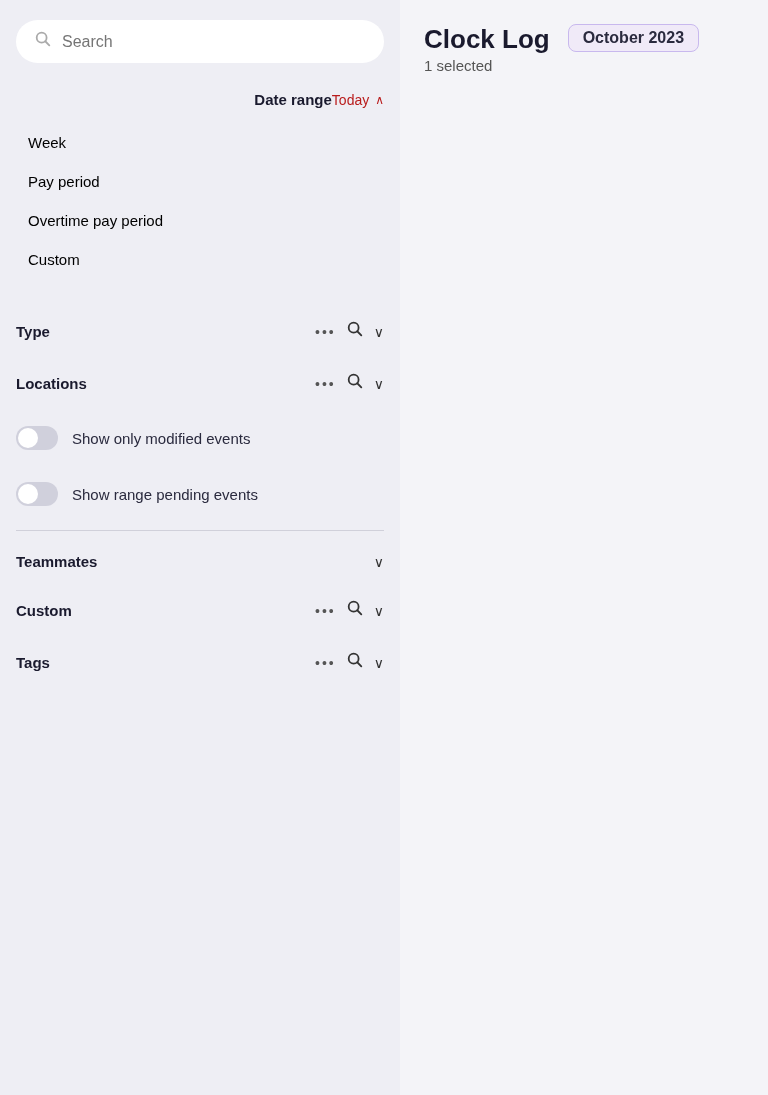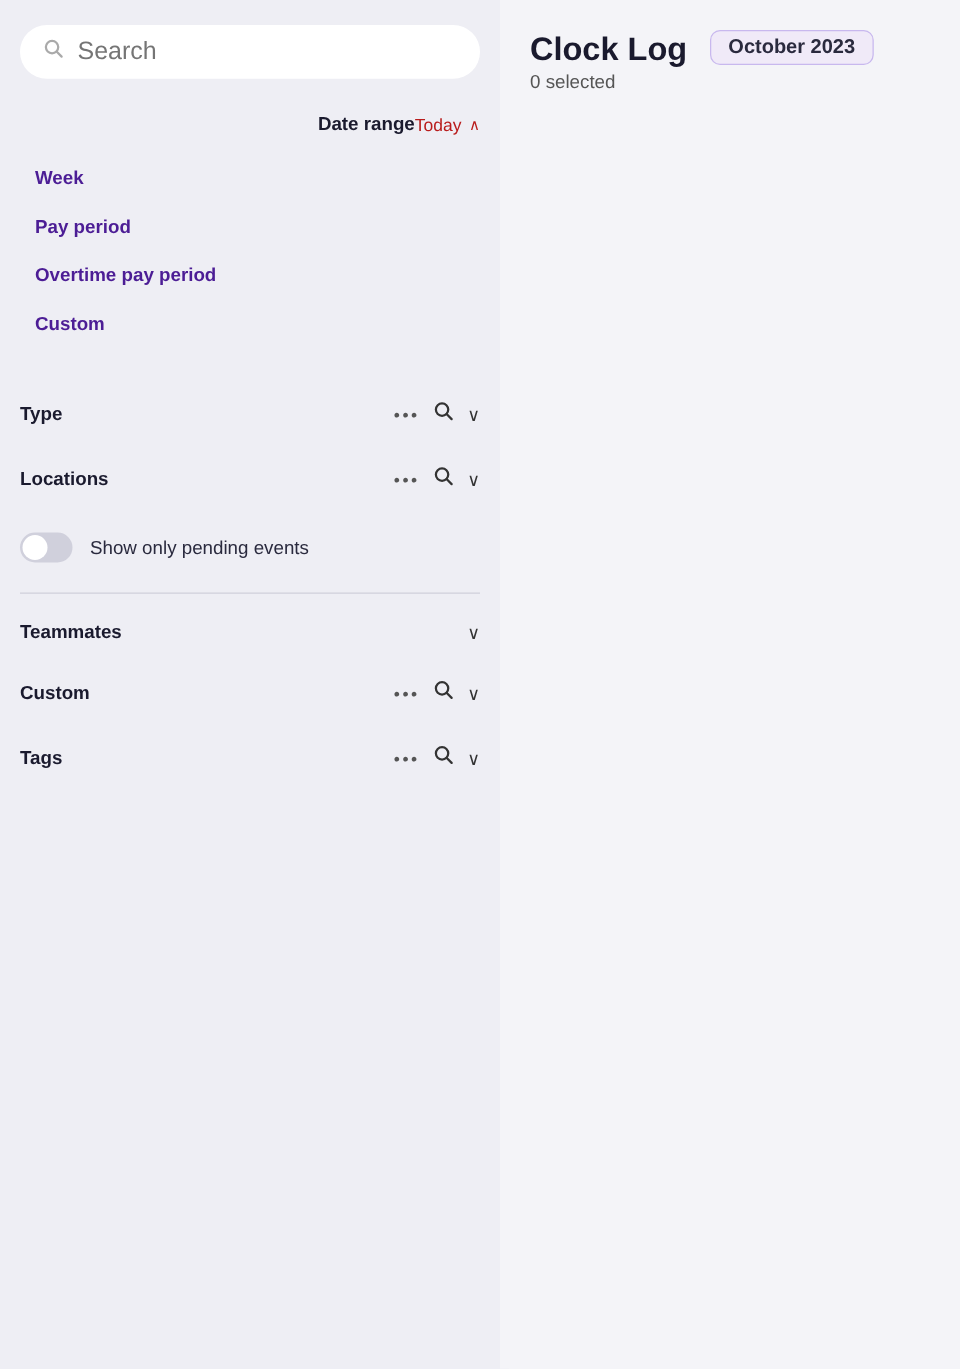--- a/index.html
+++ b/index.html
@@ -30,21 +30,21 @@
       margin-bottom: 28px;
       gap: 10px;
     }
     .search-icon-wrap {
       color: #aaa;
       font-size: 18px;
     }
     .search-input {
       border: none;
       outline: none;
-      font-size: 20px;
+      font-size: 16px;
       color: #0f172a;
       background: transparent;
       width: 100%;
     }
 
     
     .section-header {
       display: flex;
       align-items: center;
       justify-content: flex-end;
@@ -68,25 +68,24 @@
     }
 
     .date-options {
       display: flex;
       flex-direction: column;
       gap: 2px;
       margin-bottom: 28px;
     }
     .date-option {
       font-size: 15px;
-      color: #4c1d95;
+      color: #000000;
       padding: 10px 12px;
       border-radius: 8px;
       cursor: pointer;
-      font-weight: bold;
     }
     .date-option.active {
       background: #ddd8f8;
       color: #6b46c1;
       font-weight: 600;
       display: flex;
       align-items: center;
       justify-content: space-between;
     }
     .month-nav {
@@ -280,24 +279,28 @@
       <span class="search-sm-icon">
         <svg width="18" height="18" viewBox="0 0 20 20" fill="none">
           <circle cx="8.5" cy="8.5" r="5.5" stroke="#333" stroke-width="2"></circle>
           <line x1="12.5" y1="12.5" x2="17" y2="17" stroke="#333" stroke-width="2" stroke-linecap="round"></line>
         </svg>
       </span>
       <span class="chevron-down">∨</span>
     </span>
   </div>
 
-
   <div class="toggle-row">
     <div class="toggle-switch"></div>
-    <span class="toggle-label">Show only pending events</span>
+    <span class="toggle-label">Show only modified events</span>
+  </div>
+
+  <div class="toggle-row">
+    <div class="toggle-switch"></div>
+    <span class="toggle-label">Show range pending events</span>
   </div>
 
   <hr class="divider">
 
   <div class="filter-row">
     <span class="filter-label">Teammates</span>
     <span class="filter-actions">
       <span class="chevron-down">∨</span>
     </span>
   </div>
@@ -329,17 +332,17 @@
       <span class="chevron-down">∨</span>
     </span>
   </div>
 
 </div>
 
 <div class="main-panel">
   <div class="panel-header">
     <div>
       <div class="panel-title">Clock Log</div>
-      <div class="selected-count">0 selected</div>
+      <div class="selected-count">1 selected</div>
     </div>
     <div class="month-badge">October 2023</div>
   </div>
 </div>
 
 </body></html>

